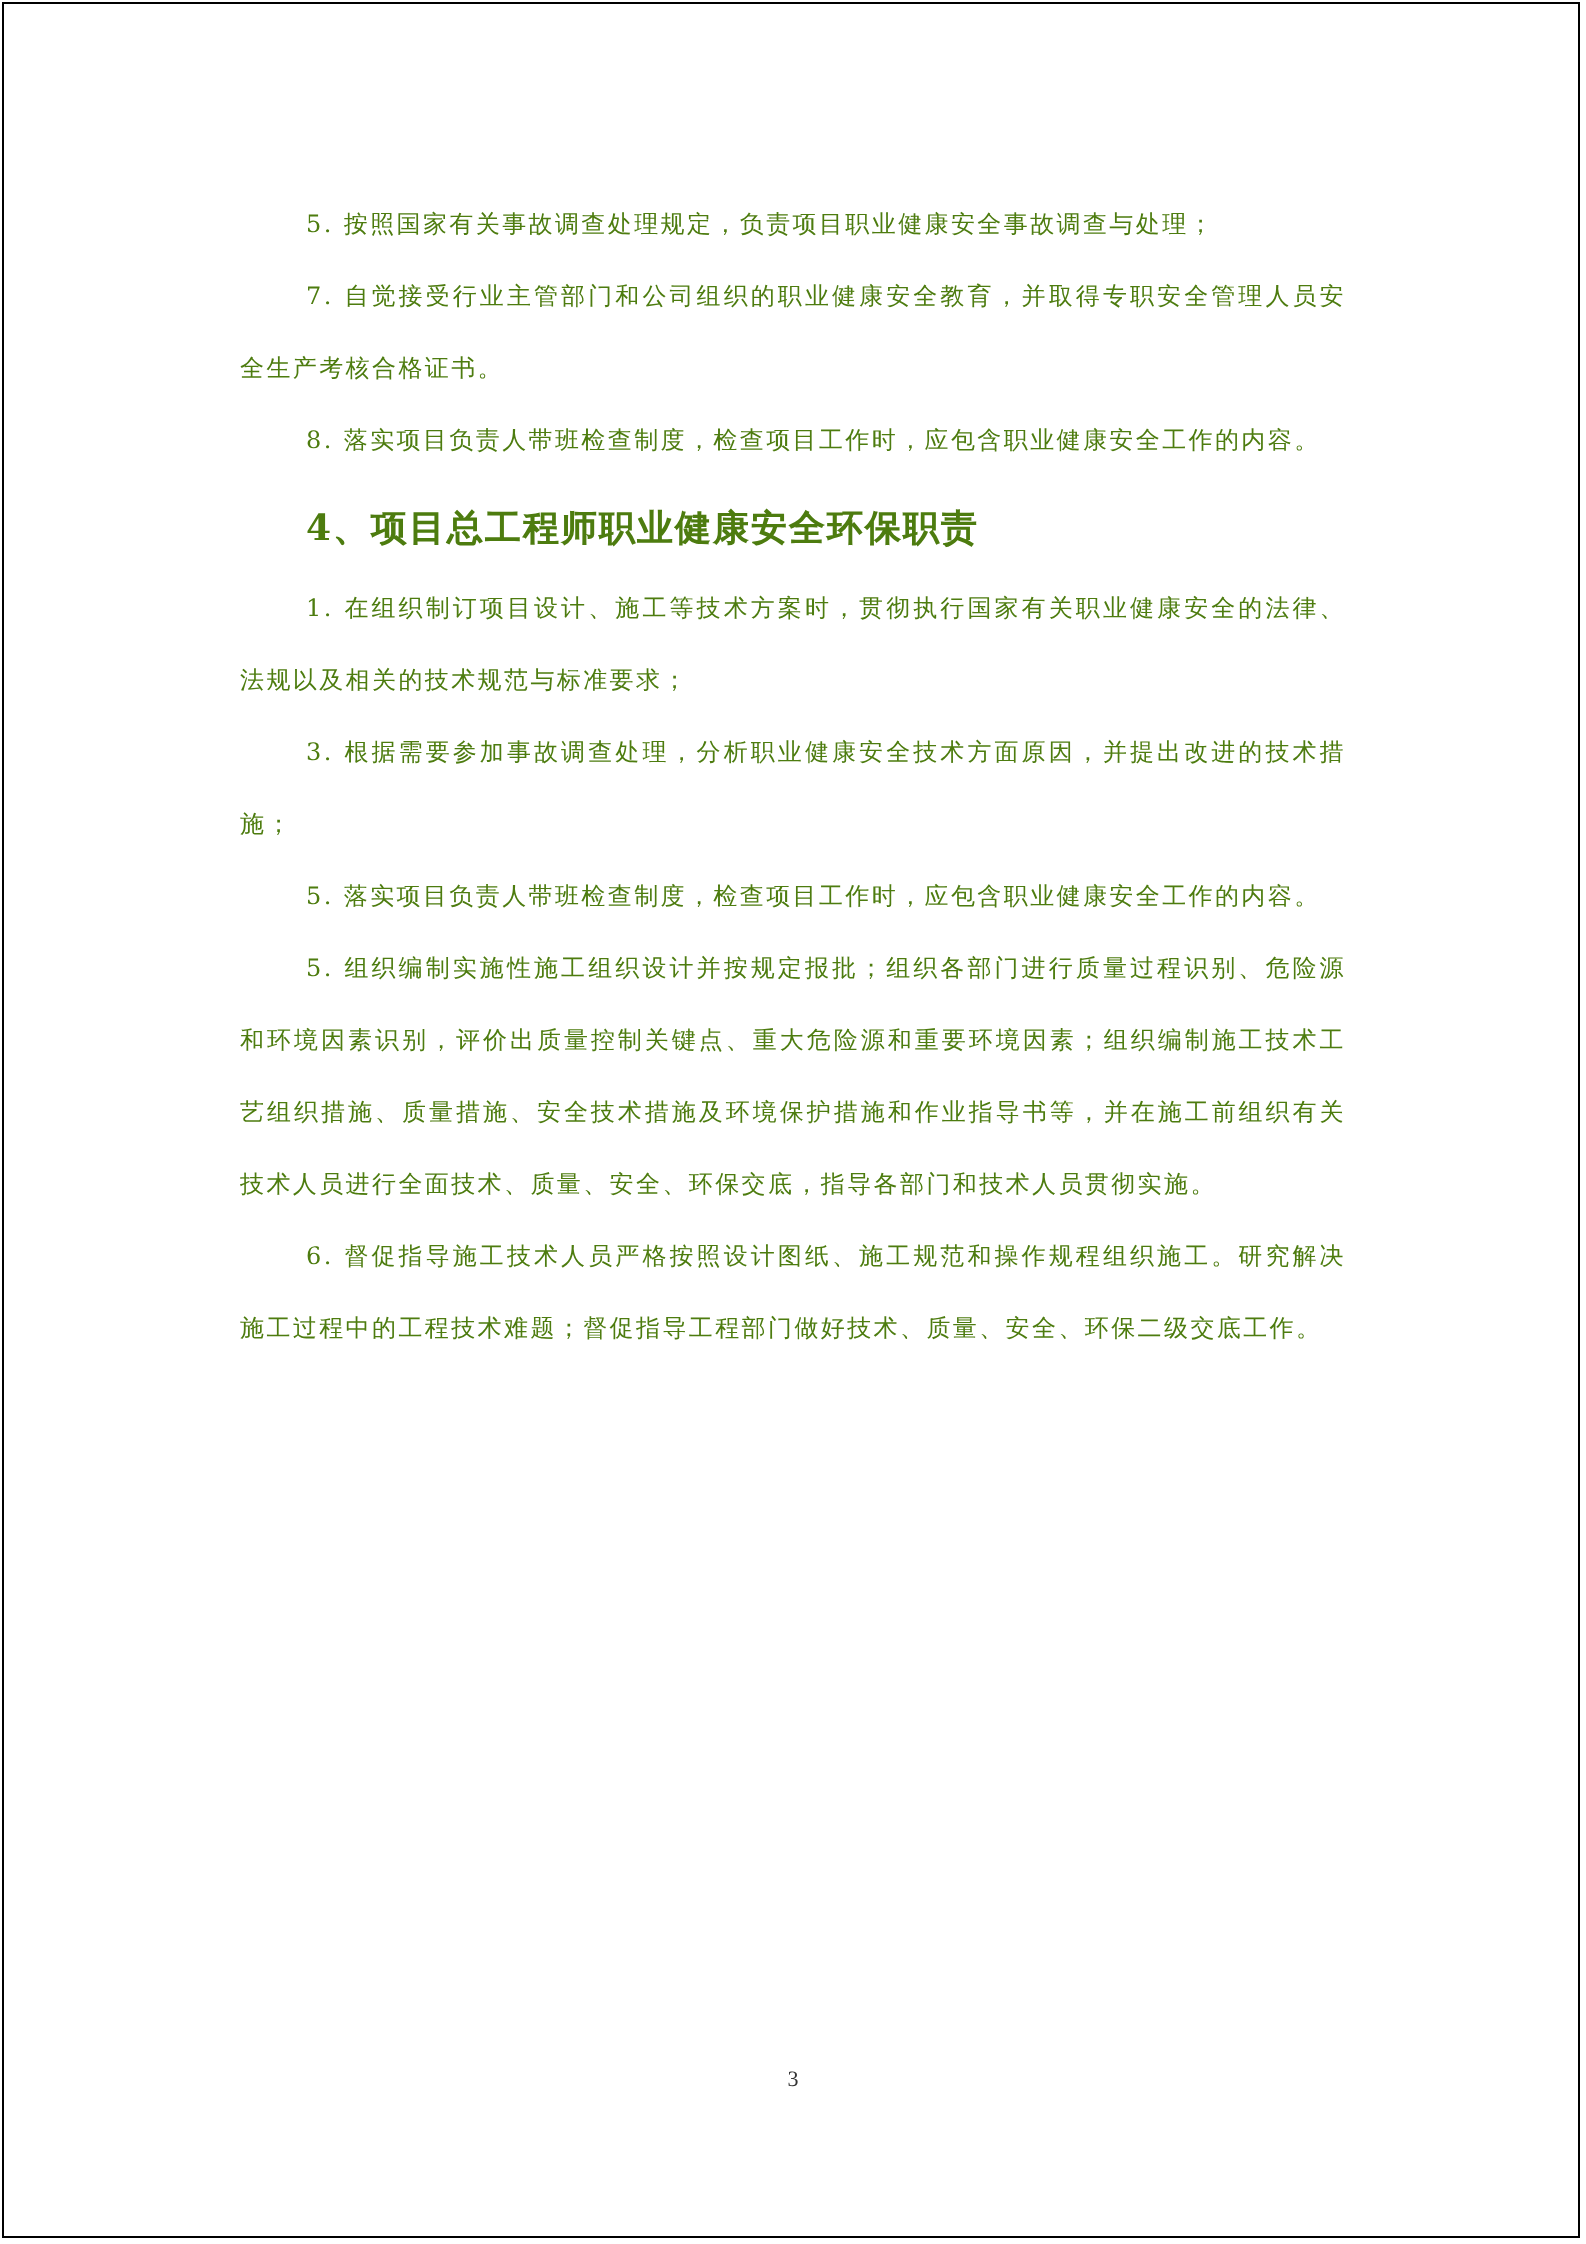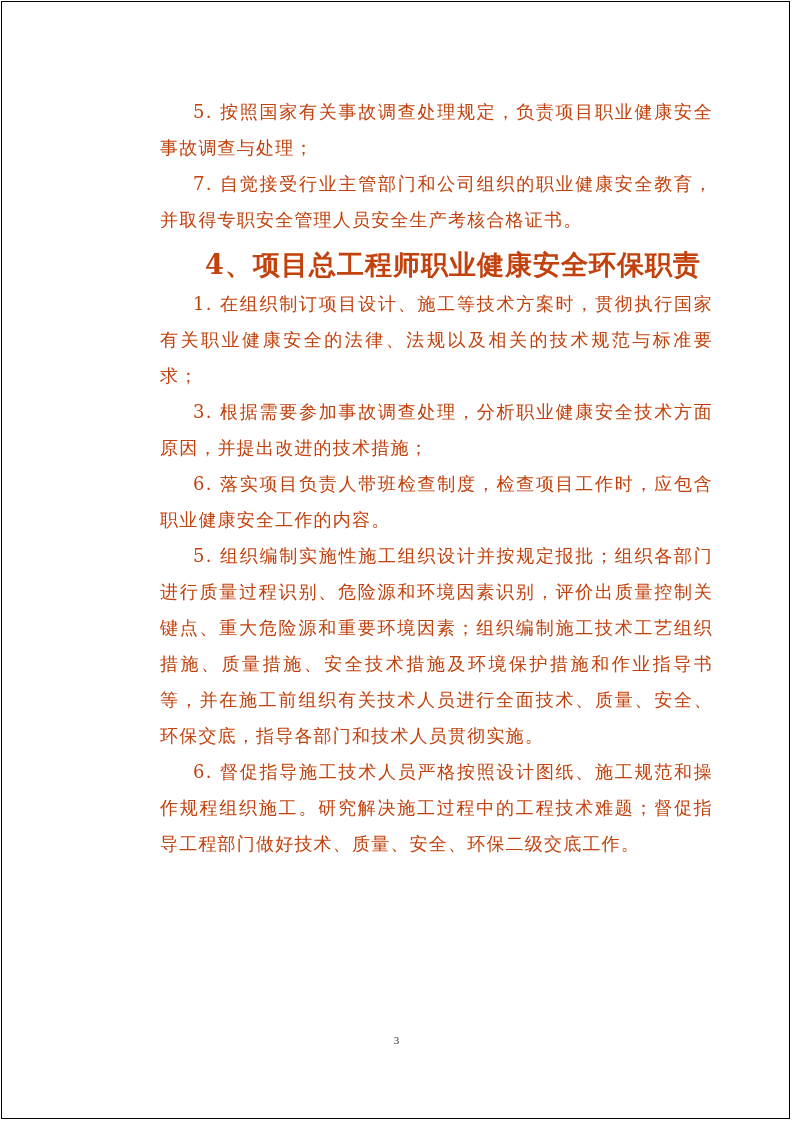--- a/index.html
+++ b/index.html
@@ -29,62 +29,61 @@
       inset: -1px;
       border: 1px solid #000;
       pointer-events: none;
     }
     .content {
       position: absolute;
       left: 120px;
       top: 94px;
       width: 553px;
       font-family: "DejaVu Serif", "Liberation Serif", serif;
-      font-size: 18px;
-      color: #c2410c;
+      font-size: 12px;
+      color: #4d7c0f;
       line-height: 36px;
-      margin-left: 40px;
     }
     .para {
       margin: 0;
       text-indent: 33px;
       text-align: justify;
       text-align-last: left;
       letter-spacing: 1.2px;
     }
     .heading {
       margin: 6px 0 0 0;
       text-indent: 33px;
       font-weight: bold;
       letter-spacing: 1px;
       line-height: 42px;
-      text-align: center;
     }
     .page-number {
       position: absolute;
       left: 0;
       width: 793px;
       top: 1034px;
       text-align: center;
       font-family: "Liberation Serif", "DejaVu Serif", serif;
       font-size: 11px;
       color: #333;
     }
   </style>
 </head>
 <body>
 
 <div class="page-frame"></div>
 
 <div class="content">
   <p class="para">5. 按照国家有关事故调查处理规定，负责项目职业健康安全事故调查与处理；</p>
   <p class="para">7. 自觉接受行业主管部门和公司组织的职业健康安全教育，并取得专职安全管理人员安全生产考核合格证书。</p>
+  <p class="para">8. 落实项目负责人带班检查制度，检查项目工作时，应包含职业健康安全工作的内容。</p>
 
   <h2 class="heading">4、项目总工程师职业健康安全环保职责</h2>
 
   <p class="para">1. 在组织制订项目设计、施工等技术方案时，贯彻执行国家有关职业健康安全的法律、法规以及相关的技术规范与标准要求；</p>
   <p class="para">3. 根据需要参加事故调查处理，分析职业健康安全技术方面原因，并提出改进的技术措施；</p>
-  <p class="para">6. 落实项目负责人带班检查制度，检查项目工作时，应包含职业健康安全工作的内容。</p>
+  <p class="para">5. 落实项目负责人带班检查制度，检查项目工作时，应包含职业健康安全工作的内容。</p>
   <p class="para">5. 组织编制实施性施工组织设计并按规定报批；组织各部门进行质量过程识别、危险源和环境因素识别，评价出质量控制关键点、重大危险源和重要环境因素；组织编制施工技术工艺组织措施、质量措施、安全技术措施及环境保护措施和作业指导书等，并在施工前组织有关技术人员进行全面技术、质量、安全、环保交底，指导各部门和技术人员贯彻实施。</p>
   <p class="para">6. 督促指导施工技术人员严格按照设计图纸、施工规范和操作规程组织施工。研究解决施工过程中的工程技术难题；督促指导工程部门做好技术、质量、安全、环保二级交底工作。</p>
 </div>
 
 <div class="page-number">3</div>
 
 </body></html>

